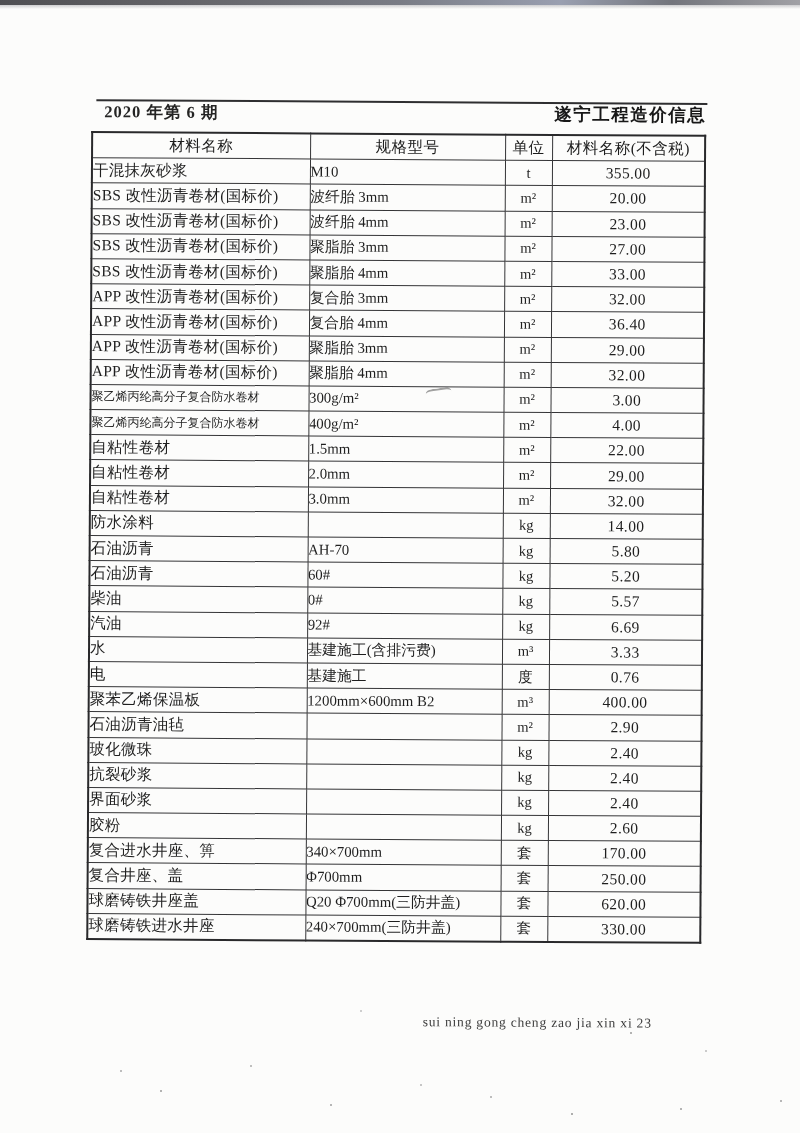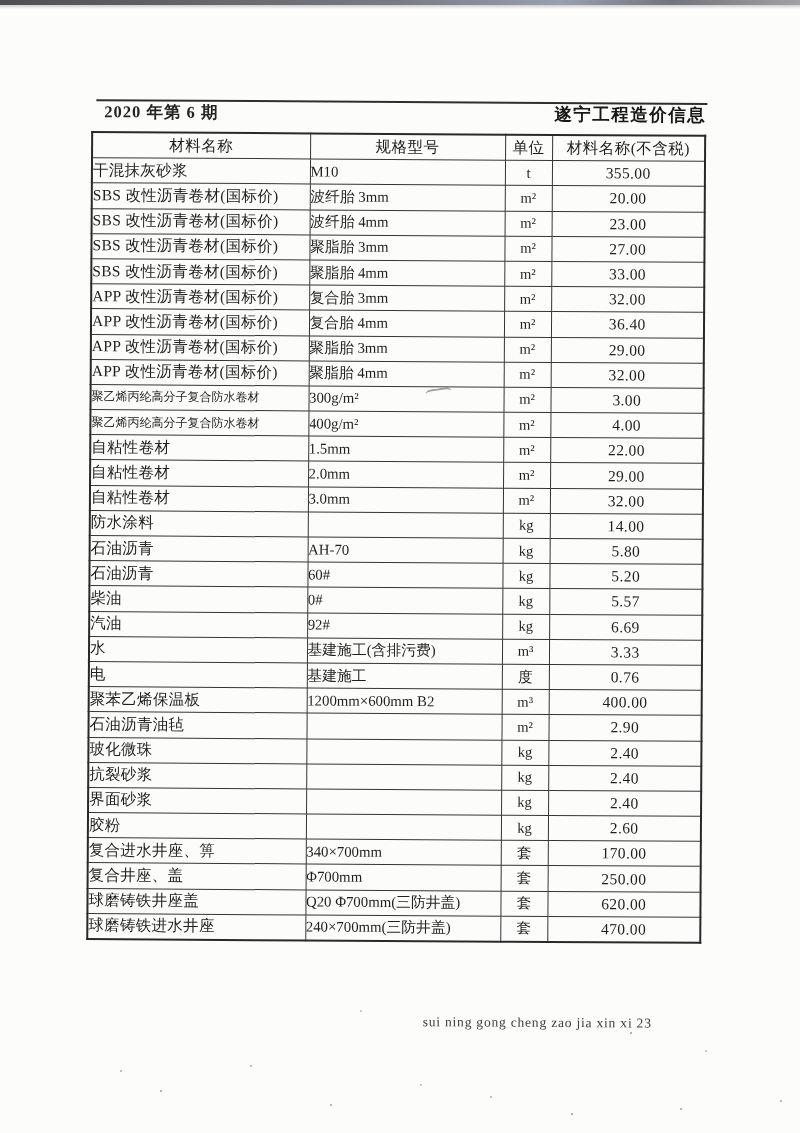--- a/index.html
+++ b/index.html
@@ -279,21 +279,21 @@
         <tr>
     <td class="c-name">球磨铸铁井座盖</td>
     <td class="c-spec">Q20 Φ700mm(三防井盖)</td>
     <td class="c-unit">套</td>
     <td class="c-price">620.00</td>
   </tr>
         <tr>
     <td class="c-name">球磨铸铁进水井座</td>
     <td class="c-spec">240×700mm(三防井盖)</td>
     <td class="c-unit">套</td>
-    <td class="c-price">470.00</td>
+    <td class="c-price">330.00</td>
   </tr>
       </tbody>
   </table>
 
   <div class="mark"></div>
 
   <div class="page-footer">
     <span>sui ning gong cheng zao jia xin xi 23</span>
   </div>
 

